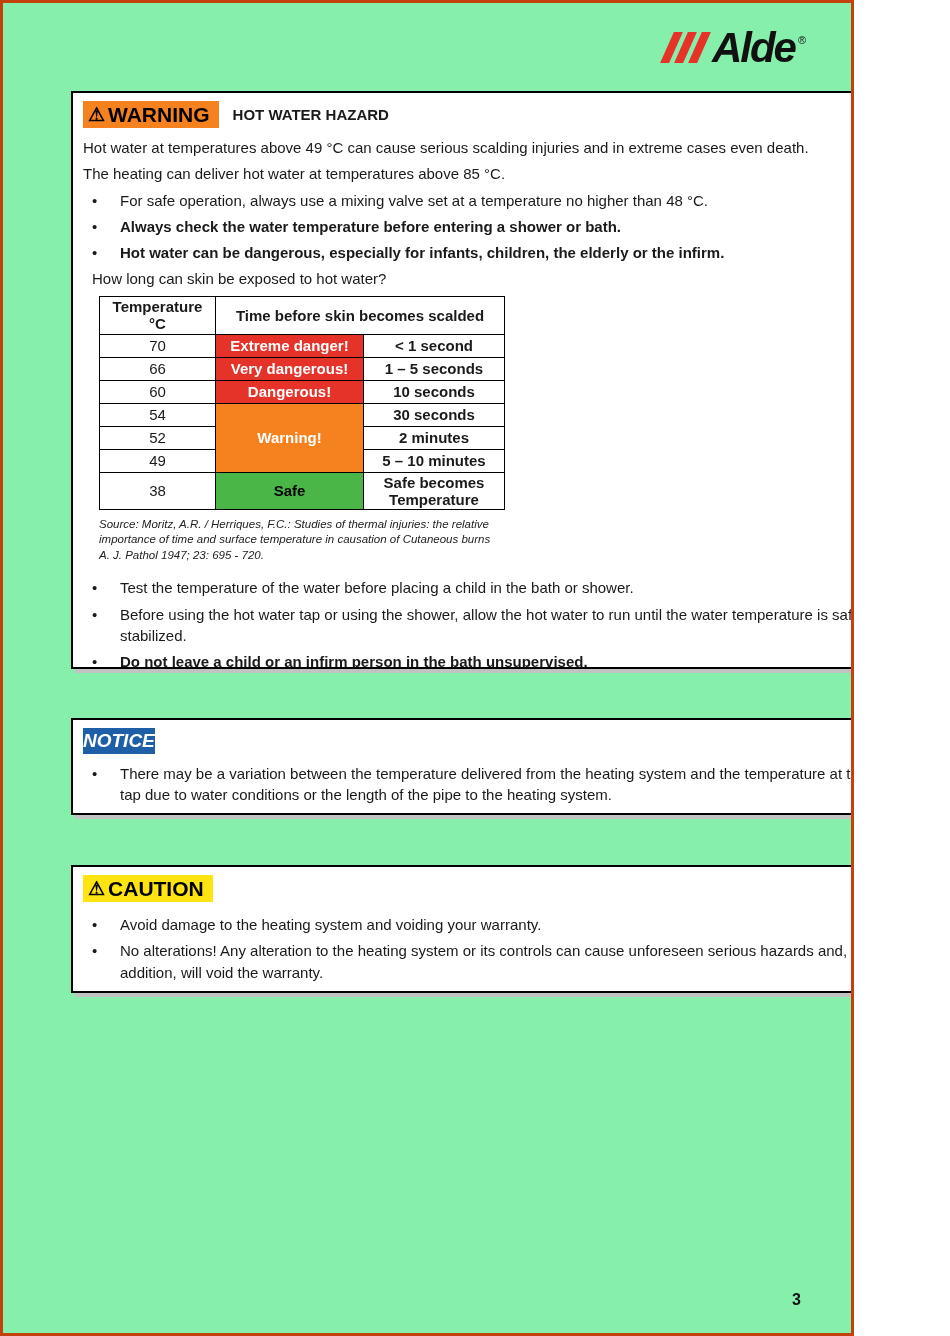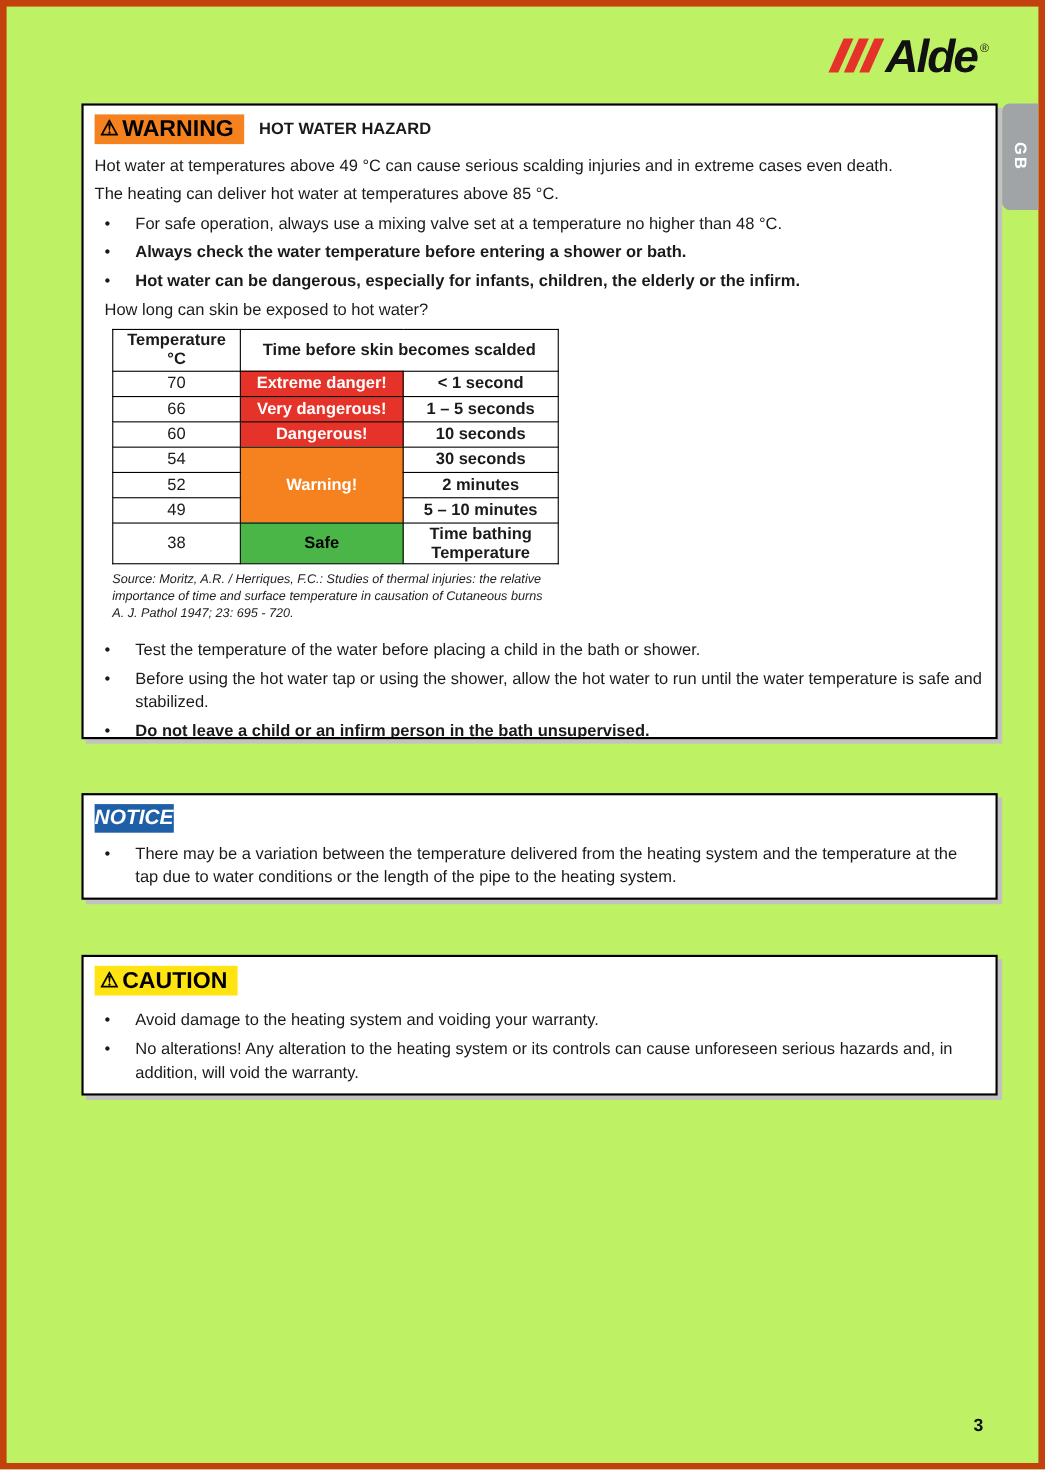--- a/index.html
+++ b/index.html
@@ -1,23 +1,23 @@
 <!DOCTYPE html>
 <html><head>
 <meta charset="utf-8">
 <style>
   * { box-sizing: border-box; }
   html, body { margin: 0; padding: 0; background: #fff; }
   body { font-family: "Liberation Sans", sans-serif; color: #1a1a1a; }
 
   .page {
     position: relative;
-    width: 950px; height: 1336px;
-    background: #bef264;
-    border: 6px solid #c2410c;
+    width: 854px; height: 1336px;
+    background: #86efac;
+    border: 3px solid #c2410c;
     overflow: hidden;
   }
 
   
   .logo { position: absolute; top: 26px; right: 45px; display: flex; align-items: center; }
   .slashes { display: flex; align-items: center; margin-right: 3px; }
   .slash { display: block; width: 9px; height: 31px; background: #E6332A; transform: skewX(-24deg); margin-right: 5px; }
   .logo-text { font-size: 42px; font-weight: bold; font-style: italic; letter-spacing: -2px; line-height: 0.9; color: #111; white-space: nowrap; }
   .reg { display: inline-block; font-size: 11px; font-style: normal; letter-spacing: 0; position: relative; top: -18px; margin-left: 3px; font-weight: normal; }
 
@@ -163,21 +163,21 @@
           <td class="temp">52</td>
           <td class="time">2 minutes</td>
         </tr>
         <tr>
           <td class="temp">49</td>
           <td class="time">5 – 10 minutes</td>
         </tr>
         <tr>
           <td class="temp">38</td>
           <td class="lvl green">Safe</td>
-          <td class="time preline">Time bathing
+          <td class="time preline">Safe becomes
 Temperature</td>
         </tr>
       </tbody>
     </table>
 
     <p class="source preline">Source: Moritz, A.R. / Herriques, F.C.: Studies of thermal injuries: the relative
 importance of time and surface temperature in causation of Cutaneous burns
 A. J. Pathol 1947; 23: 695 - 720.</p>
 
     <div class="bullet">

